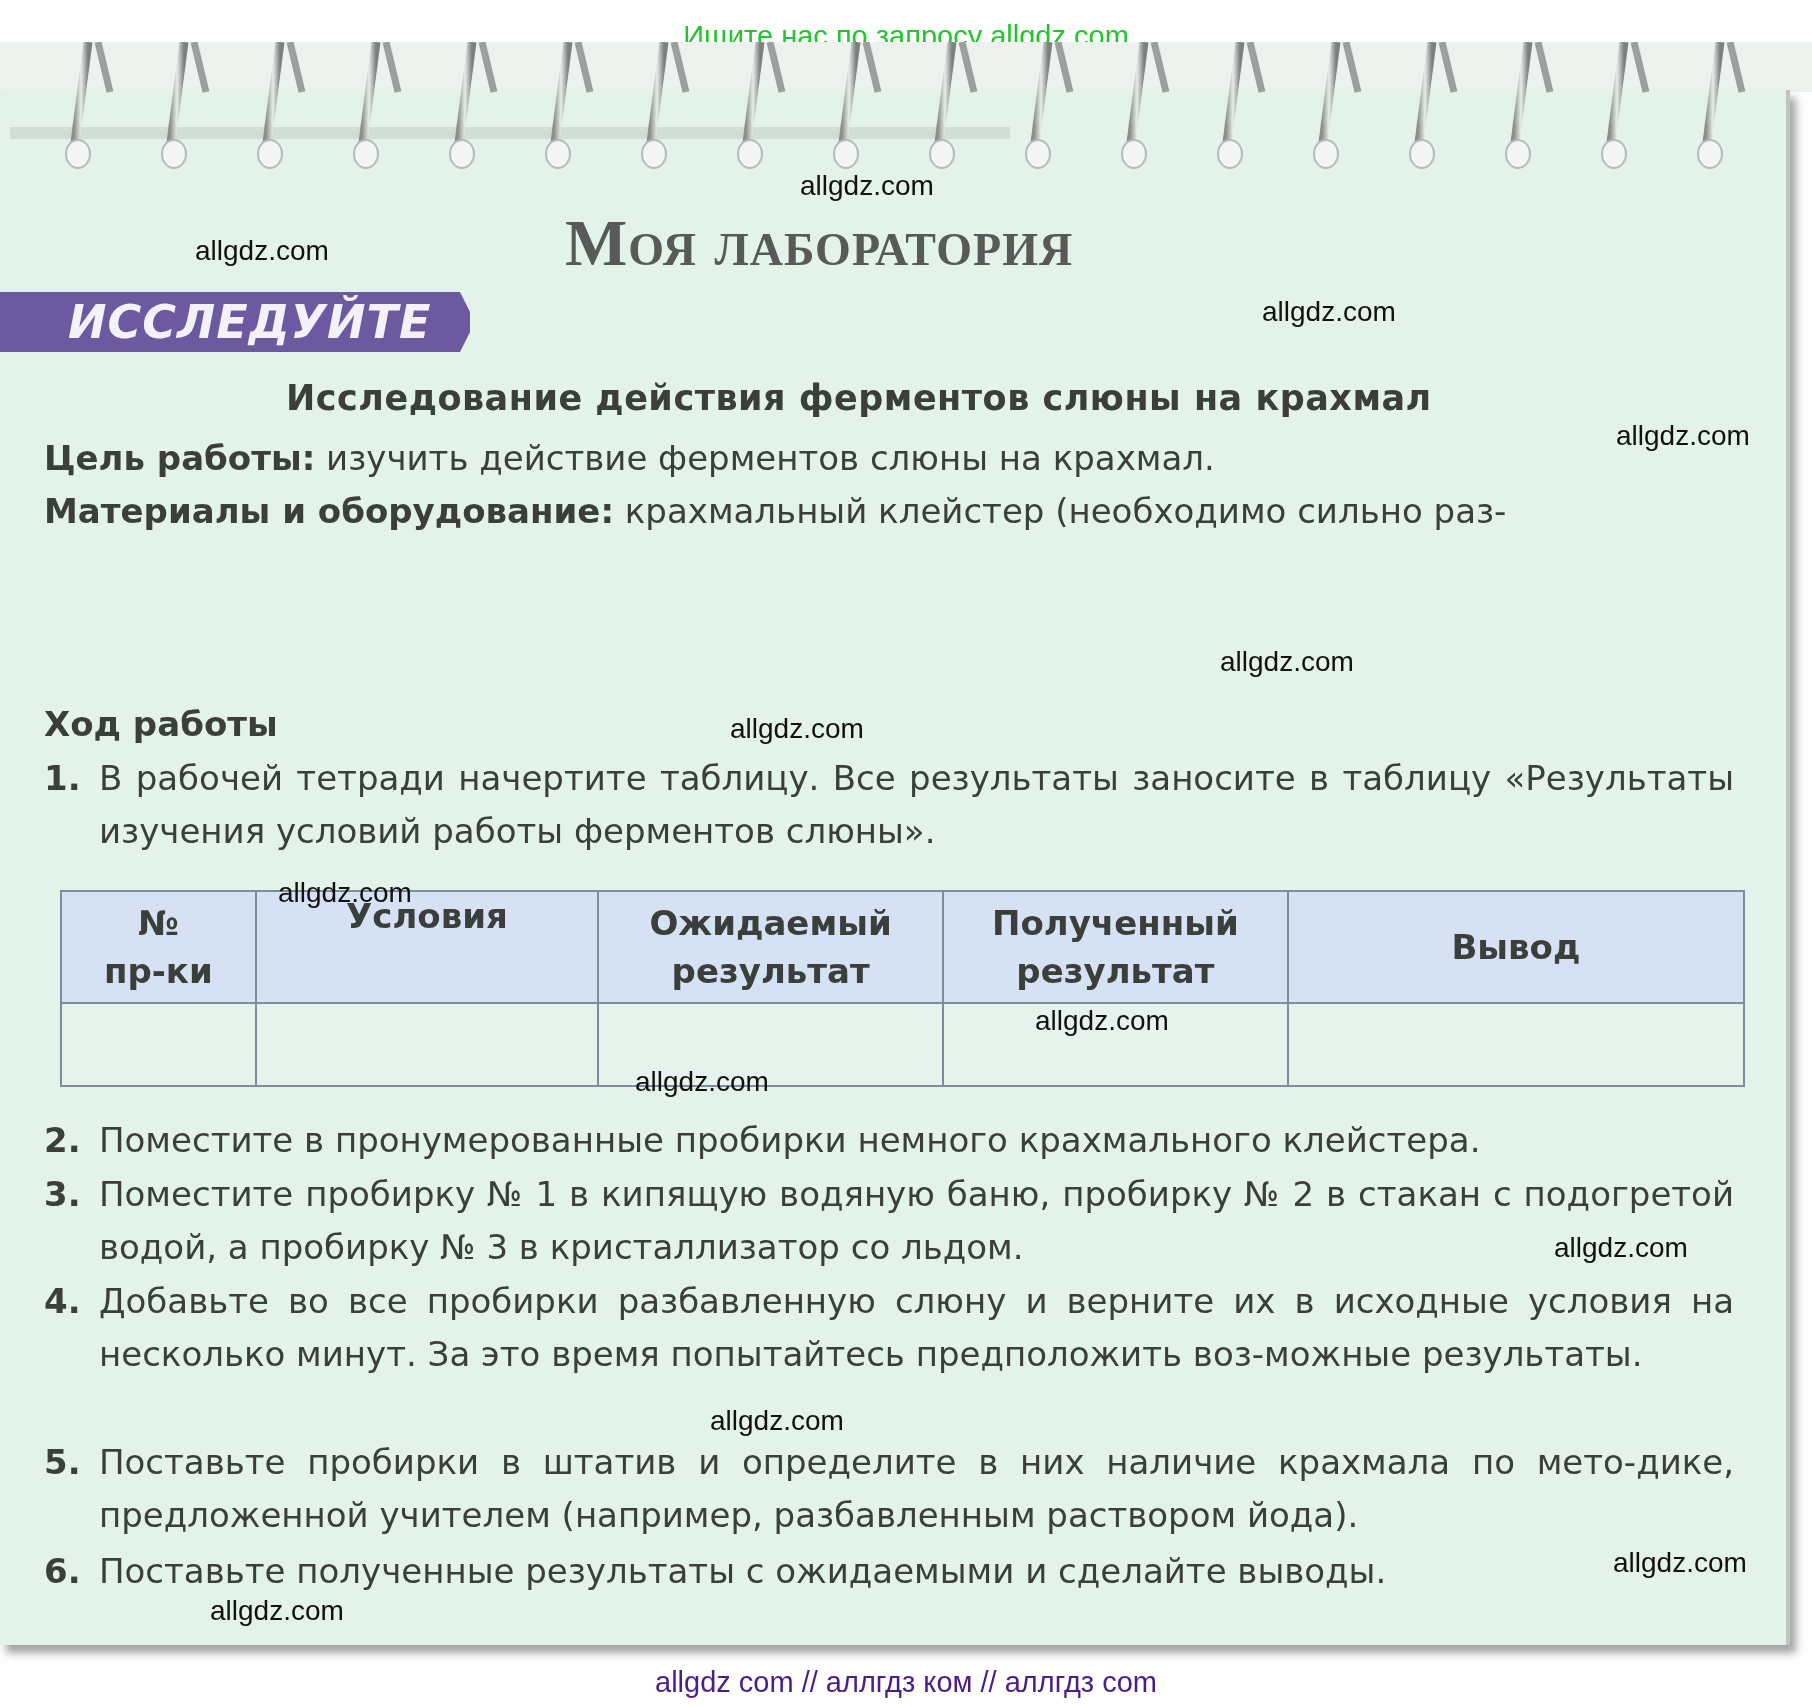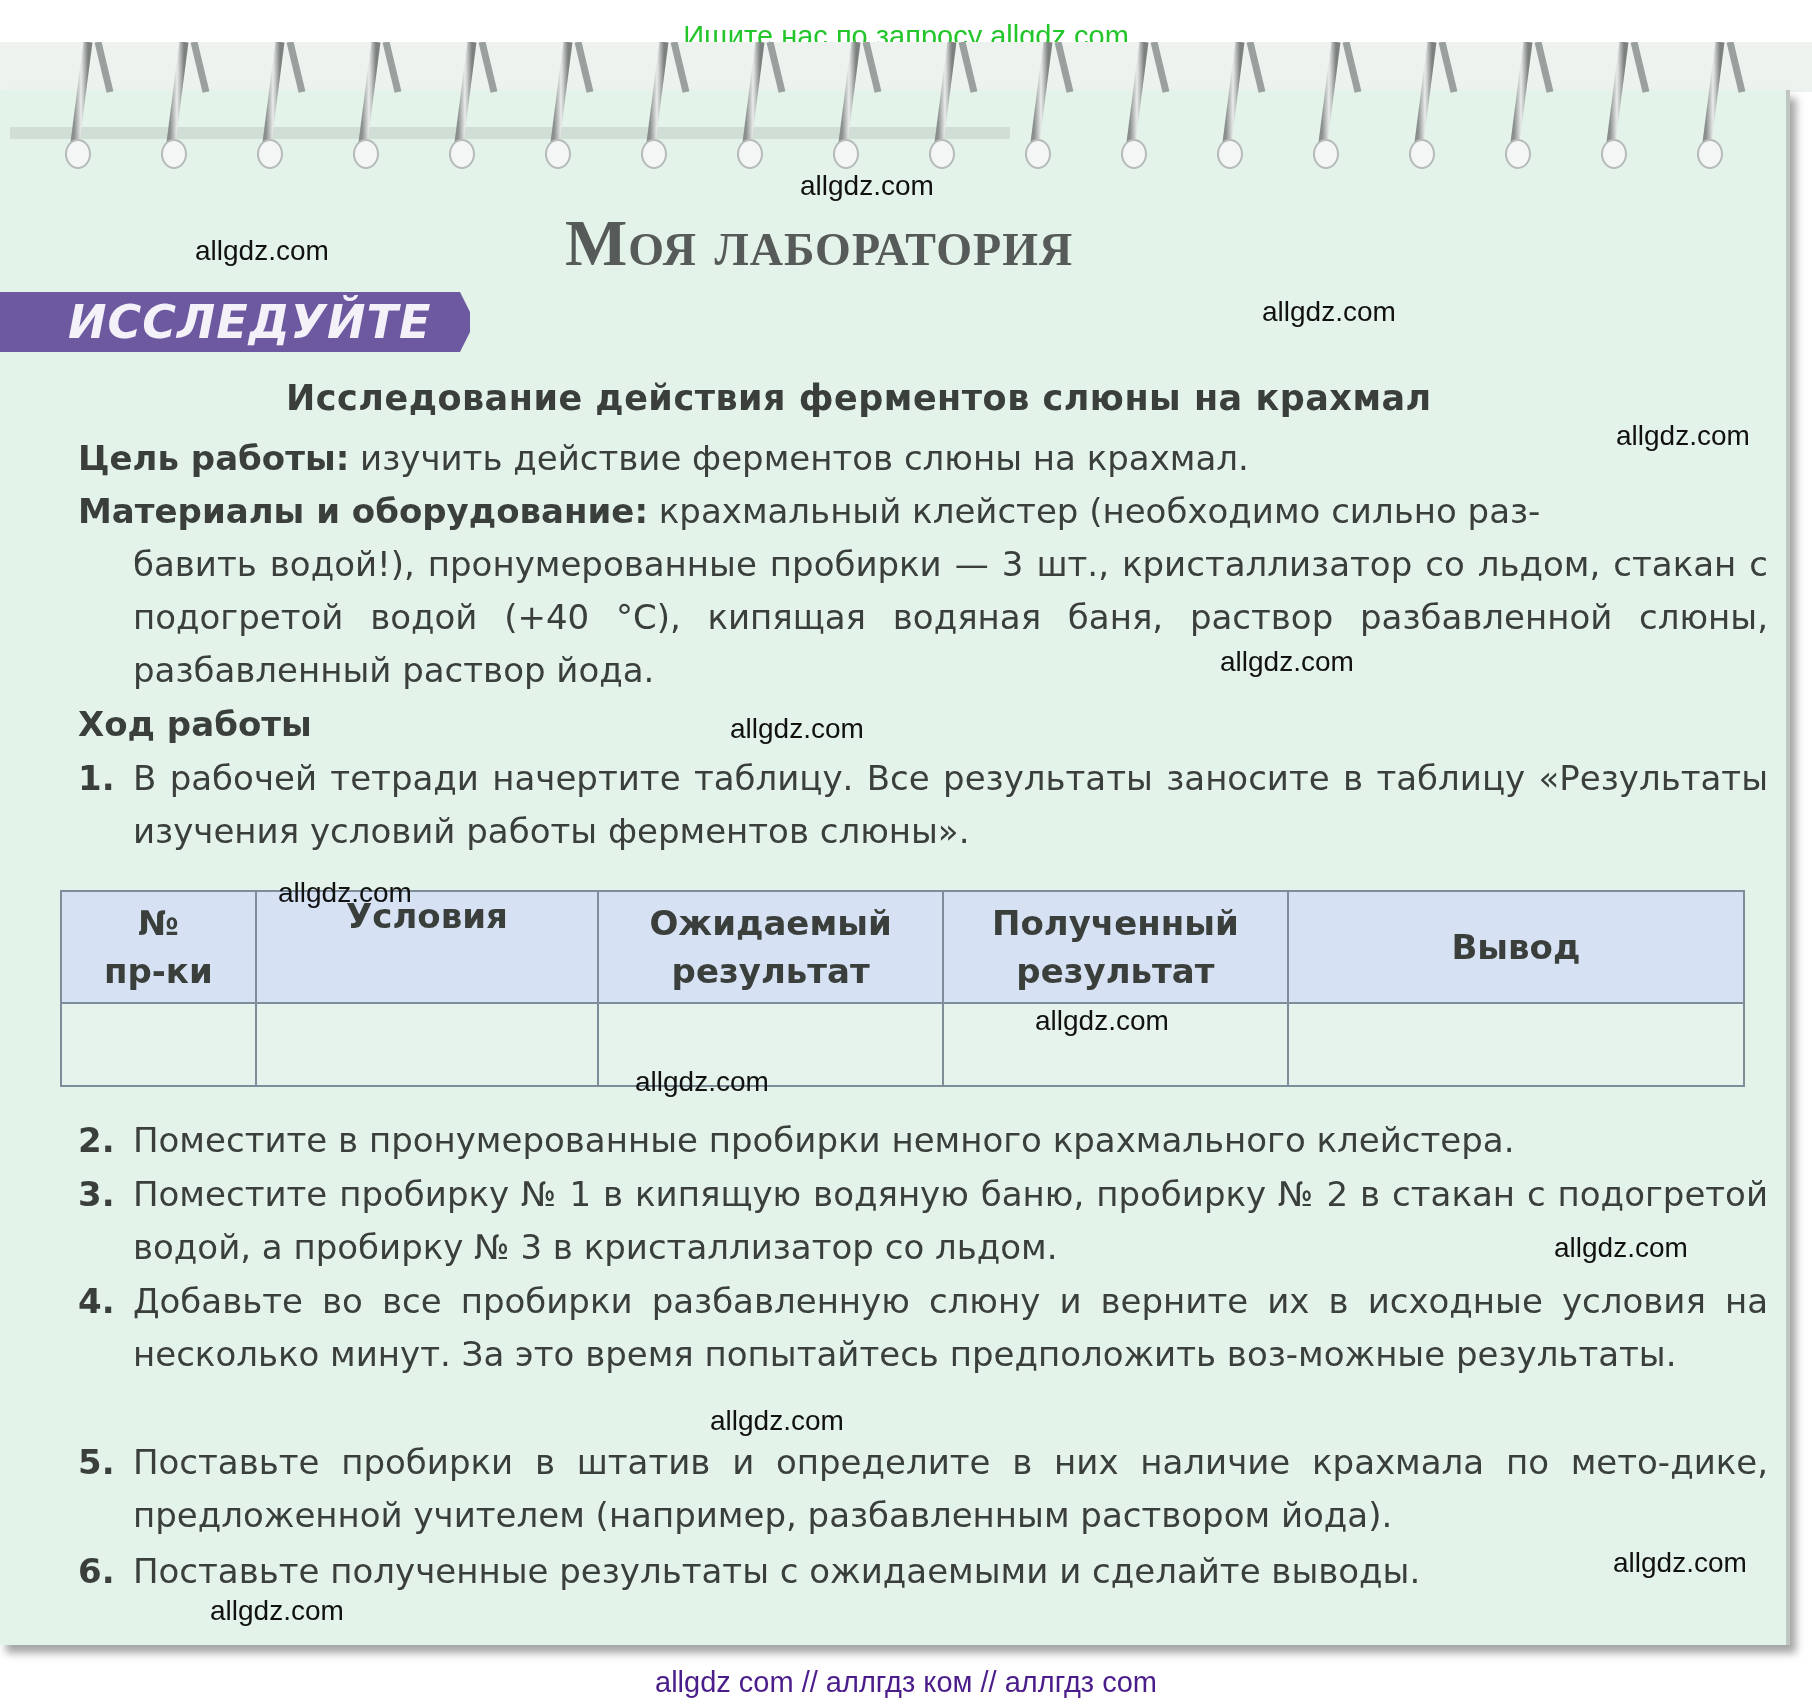--- a/index.html
+++ b/index.html
@@ -51,21 +51,21 @@
     position: absolute; top: 292px; left: 68px; height: 60px; line-height: 60px;
     font-family: "DejaVu Sans", sans-serif; font-weight: bold; font-style: italic;
     font-size: 46px; color: #f4f1f8; letter-spacing: 1px;
   }
 
   .subtitle {
     position: absolute; top: 378px; left: 16px; width: 1725px; padding-left: 270px;
     font-weight: bold; font-size: 35px; color: #3a3f3b; letter-spacing: 0.5px;
   }
   .para {
-    position: absolute; left: 78px; width: 1690px;
+    position: absolute; left: 44px; width: 1690px;
     font-size: 34px; line-height: 53px; color: #3a3f3b;
   }
   .para b { font-weight: bold; }
   .indent { padding-left: 55px; display: block; }
   .step { display: flex; }
   .step-num { width: 55px; font-weight: bold; flex: 0 0 55px; }
   .step-body { flex: 1; text-align: justify; }
 
   .results-table {
     position: absolute; top: 890px; left: 60px; width: 1685px; height: 195px;
@@ -135,21 +135,20 @@
 <div class="subtitle">Исследование действия ферментов слюны на крахмал</div>
 
 <div class="para" style="top:432px;">
   <b>Цель работы:</b>
   <span>изучить действие ферментов слюны на крахмал.</span>
 </div>
 
 <div class="para" style="top:485px; text-align: justify;">
   <b>Материалы и оборудование:</b>
   <span>крахмальный клейстер (необходимо сильно раз-</span>
-  <span class="indent" style="text-align: justify;">бавить водой!), пронумерованные пробирки — 3 шт., кристаллизатор со льдом, стакан с подогретой водой (+40 °С), кипящая водяная баня, раствор разбавленной слюны, разбавленный раствор йода.</span>
 </div>
 
 <div class="para" style="top:698px;">
   <b>Ход работы</b>
 </div>
 
 <div class="para" style="top:752px;">
   <div class="step">
     <span class="step-num">1.</span>
     <span class="step-body">В рабочей тетради начертите таблицу. Все результаты заносите в таблицу «Результаты изучения условий работы ферментов слюны».</span>

